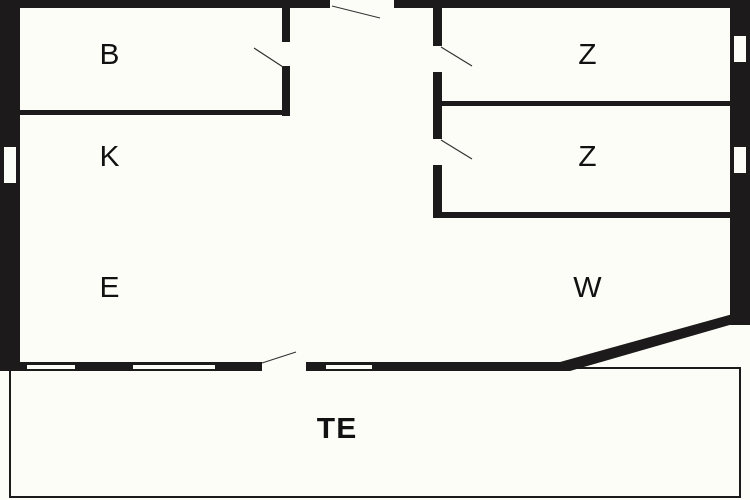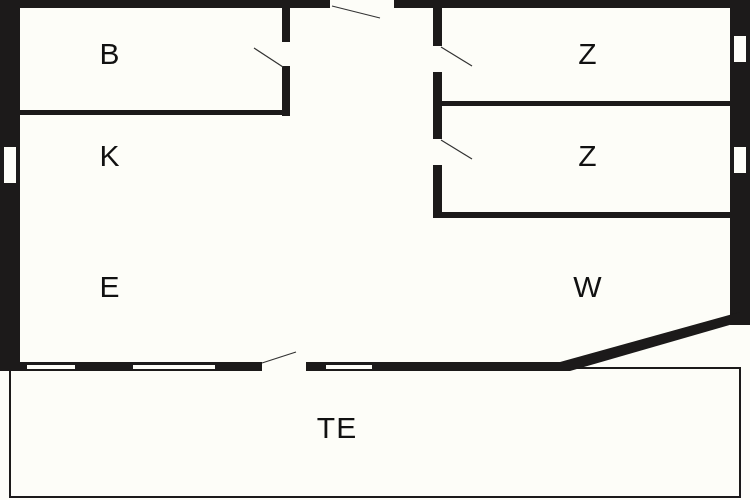--- a/index.html
+++ b/index.html
@@ -51,13 +51,13 @@
   <line x1="262" y1="363" x2="296" y2="352" stroke="#333" stroke-width="1.2"></line>
   <rect x="326" y="365" width="46" height="4" fill="#fdfdf8"></rect>
 </svg>
 
 <div class="label" style="left:110px;top:54px;">B</div>
 <div class="label" style="left:110px;top:156px;">K</div>
 <div class="label" style="left:110px;top:287px;">E</div>
 <div class="label" style="left:588px;top:54px;">Z</div>
 <div class="label" style="left:588px;top:156px;">Z</div>
 <div class="label" style="left:588px;top:287px;">W</div>
-<div class="label" style="left:337px;top:428px;">TE</div>
+<div class="label" style="left:337px;top:428px;font-weight:bold;">TE</div>
 
 </body></html>

